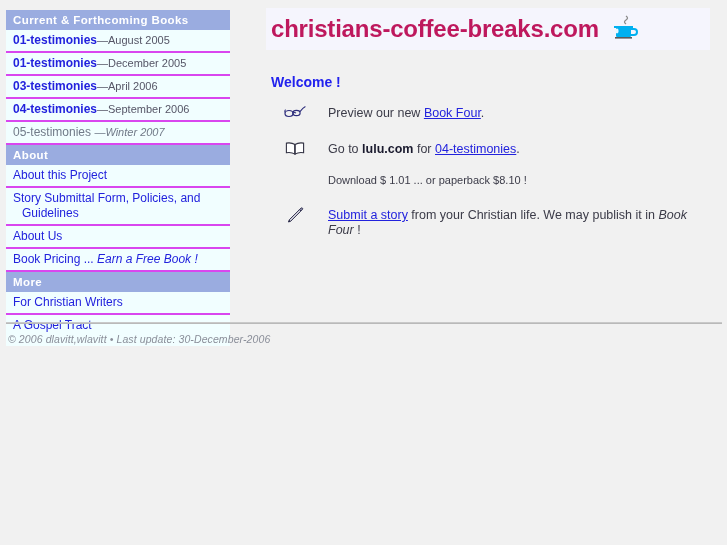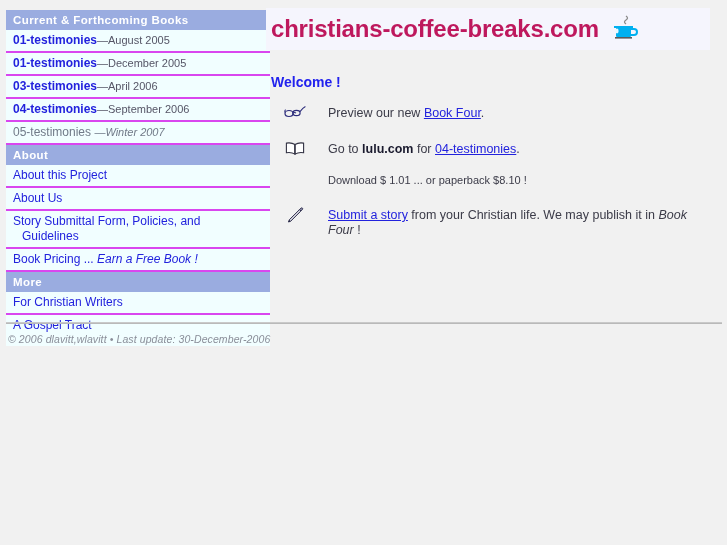--- a/index.html
+++ b/index.html
@@ -22,21 +22,21 @@
     position: relative;
     width: 727px;
     height: 545px;
   }
 
   
   #sidebar {
     position: absolute;
     left: 6px;
     top: 10px;
-    width: 264px;
+    width: 224px;
     background: #f1feff;
     padding-bottom: 10px;
   }
   .nav-section-header {
     background: #9aace0;
     color: #ffffff;
     font-weight: bold;
     font-size: 11.5px;
     letter-spacing: .4px;
     padding: 3px 0 3px 7px;
@@ -197,27 +197,27 @@
       <span class="nav-label">05-testimonies</span>
       <span class="nav-date">—</span><span class="nav-date ital">Winter 2007</span>
     </div>
 
     <div class="nav-section-header">About</div>
 
     <div class="nav-item">
       <a class="nav-link" href="#">About this Project</a>
     </div>
 
-    <div class="nav-item">
-      <a class="nav-link" href="#">About Us</a>
-    </div>
-
     <div class="nav-item wrap">
       <a class="nav-link" href="#">Story Submittal Form, Policies, and</a>
       <a class="nav-link indent-wrap" href="#">Guidelines</a>
+    </div>
+
+    <div class="nav-item">
+      <a class="nav-link" href="#">About Us</a>
     </div>
 
     <div class="nav-item">
       <a class="nav-link" href="#">Book Pricing ...</a>
       <a class="nav-link ital-em" href="#">Earn a Free Book !</a>
     </div>
 
     <div class="nav-section-header">More</div>
 
     <div class="nav-item">

